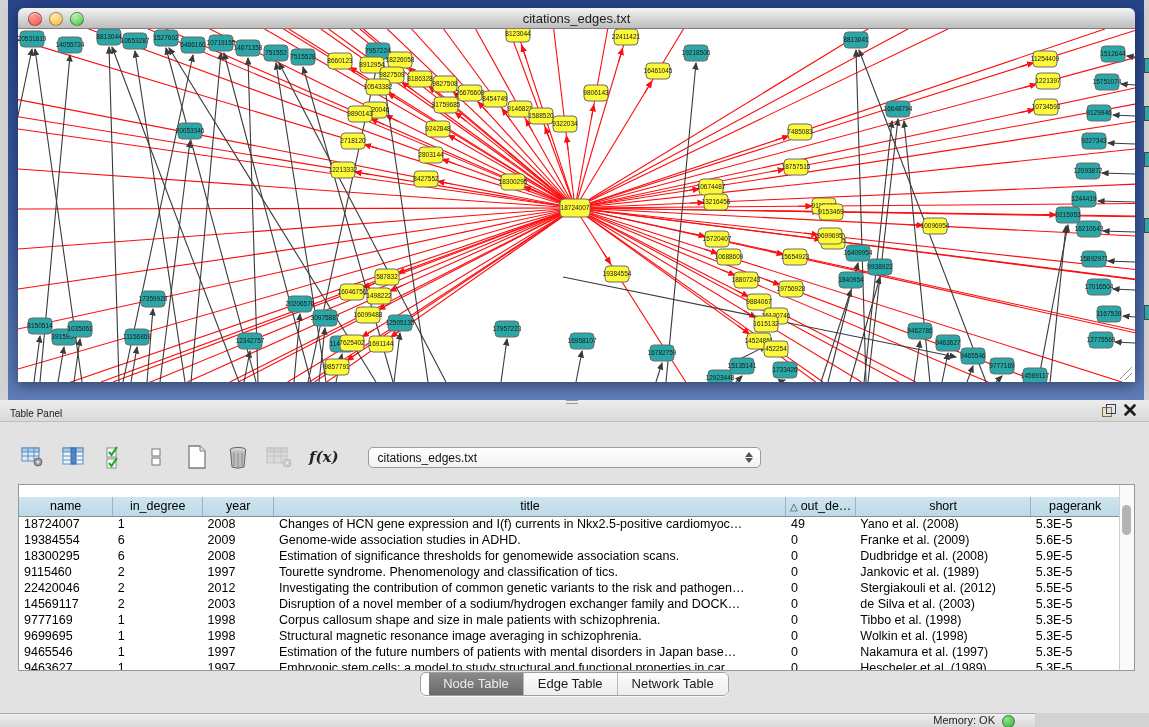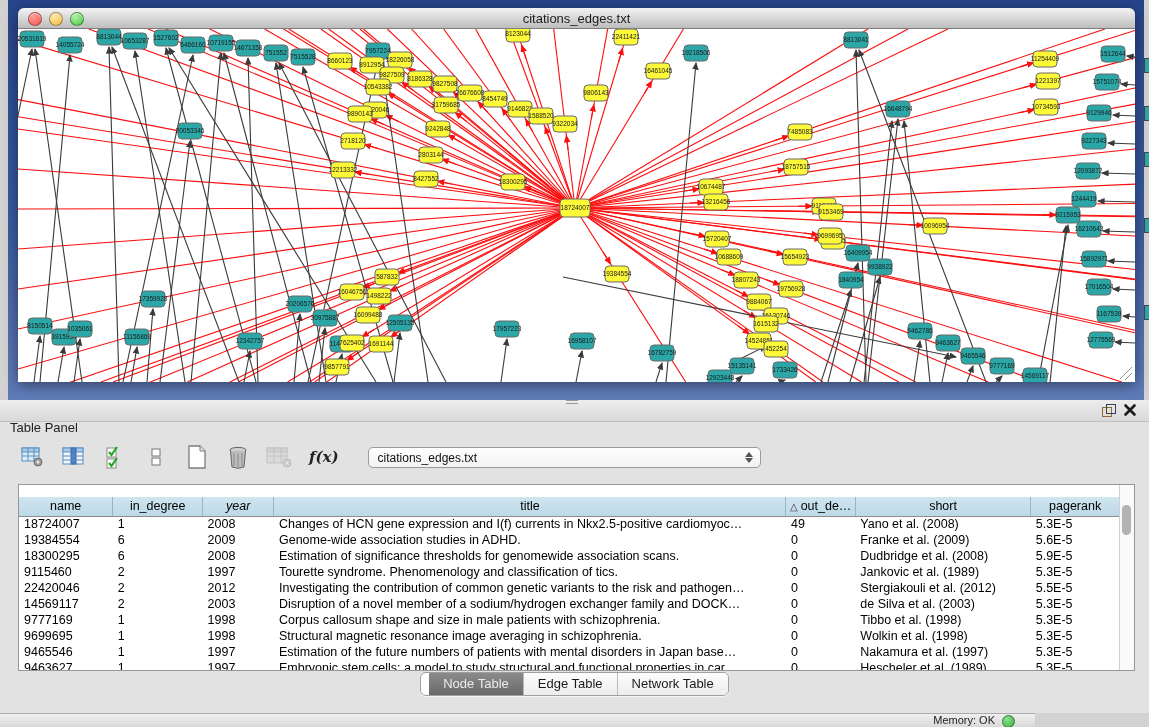--- a/index.html
+++ b/index.html
@@ -22,21 +22,21 @@
   .light.red{background:radial-gradient(circle at 35% 30%,#ff9a96,#f4534d);}
   .light.yellow{background:radial-gradient(circle at 35% 30%,#ffe9a8,#f5b73f);}
   .light.green{background:radial-gradient(circle at 35% 30%,#b6f0a8,#3fc93f);}
   #net-svg{display:block;background:#ffffff;}
   .sliver{position:absolute;width:5px;height:13px;background:#2ba7a7;border:1px solid #444;border-right:none;}
 
   
   #table-panel{position:absolute;left:0;top:400px;width:1149px;height:313px;background:#e2e2e2;}
   #panel-header{height:21px;background:linear-gradient(180deg,#ededed,#d9d9d9);
                 border-bottom:1px solid #bfbfbf;position:relative;}
-  #panel-title{position:absolute;left:10px;top:20px;font-size:13px;color:#222;}
+  #panel-title{position:absolute;left:10px;top:8px;font-size:10px;color:#222;}
   #panel-grip{position:absolute;left:566px;top:0px;width:12px;height:6px;
               background:repeating-linear-gradient(180deg,#9a9a9a 0 1px,transparent 1px 3px);}
   #float-icon{position:absolute;right:34px;top:4px;width:13px;height:13px;}
   #float-icon .sq1{position:absolute;left:0;top:3px;width:8px;height:8px;border:1px solid #8a6d3b;background:#e7e0d0;}
   #float-icon .sq2{position:absolute;left:4px;top:0;width:8px;height:8px;border:1px solid #33405e;background:transparent;}
   #panel-close{position:absolute;right:12px;top:3px;width:14px;height:14px;}
   #panel-close svg{display:block}
 
   #toolbar{position:absolute;left:20px;top:40px;height:34px;display:flex;align-items:center;gap:15px;}
   .tbicon{width:26px;height:26px;display:flex;align-items:center;justify-content:center;}
@@ -593,21 +593,21 @@
         </span>
     </div>
   </div>
 
   <div id="table-wrap">
     <table class="data">
       <thead id="thead">
           <tr>
             <th style="width: 92px;">name</th>
             <th style="width: 88px;">in_degree</th>
-            <th style="width: 70px; font-style: italic;">year</th>
+            <th style="width: 70px;">year</th>
             <th style="width: 502px;">title</th>
             <th style="width: 68px;"><span class="sortglyph">△</span>out_de…</th>
             <th style="width: 172px;">short</th>
             <th style="width: 87px;">pagerank</th>
           </tr>
         </thead>
       <tbody id="tbody">
           <tr>
             <td>18724007</td>
             <td>1</td>

